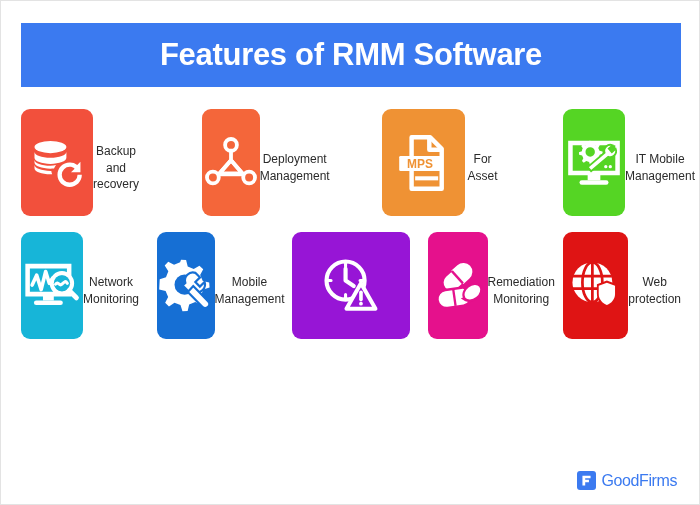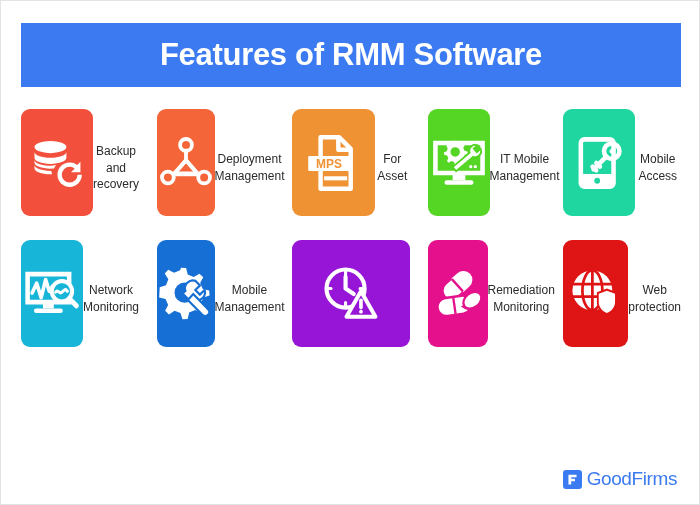--- a/index.html
+++ b/index.html
@@ -44,21 +44,21 @@
     position: absolute;
     left: 20px;
     top: 108px;
     width: 660px;
   }
   .row {
     display: flex;
     justify-content: space-between;
     width: 660px;
   }
-  .row.second { margin-top: 24px; }
+  .row.second { margin-top: 16px; }
   .cell {
     width: 118px;
     display: flex;
     flex-direction: row;
     align-items: center;
   }
   .tile {
     width: 118px;
     height: 107px;
     border-radius: 9px;
@@ -88,21 +88,21 @@
     width: 19px;
     height: 19px;
     border-radius: 3px;
     background: #3b7af0;
     display: flex;
     align-items: center;
     justify-content: center;
   }
   #logo-text {
     color: #3b7af0;
-    font-size: 19px;
+    font-size: 16px;
     letter-spacing: -0.4px;
     font-family: "Liberation Sans", sans-serif;
   }
 </style>
 </head>
 <body>
 
 <div id="infographic">
 
   <div id="title-banner">
@@ -179,39 +179,20 @@
                 <path d="M24.6 19.8a5.2 5.2 0 1 1 10.4 0 5.2 5.2 0 0 1-10.4 0z" fill="#55d524"></path>
               </g>
               <path d="M54.5 12.5a6.6 6.6 0 0 0-8.8 8.2L27 36.6l3.8 4.4 18.9-15.9a6.6 6.6 0 0 0 8.2-8.8l-4.2 3.7-3.4-3.8 4.2-3.7z" fill="#ffffff" stroke="#55d524" stroke-width="2"></path>
             </svg>
           </span>
         </div>
         <div class="label">IT Mobile
 Management</div>
       </div>
 
-      <div class="cell">
-        <div class="tile" style="background:#1fd6a0">
-          <span>
-            <svg width="56" height="60" viewBox="0 0 60 66" fill="#ffffff">
-              <path d="M14 7h28a4 4 0 0 1 4 4v44a4 4 0 0 1-4 4H14a4 4 0 0 1-4-4V11a4 4 0 0 1 4-4z" fill="none" stroke="#ffffff" stroke-width="5"></path>
-              <path d="M10 45h36v10a4 4 0 0 1-4 4H14a4 4 0 0 1-4-4z" fill="#ffffff"></path>
-              <circle cx="28" cy="52.5" r="3.2" fill="#1fd6a0"></circle>
-              <g>
-                <circle cx="44" cy="20" r="8.5" fill="none" stroke="#ffffff" stroke-width="5"></circle>
-                <circle cx="44" cy="20" r="2.4" fill="#ffffff"></circle>
-                <path d="M38 26 24 40" stroke="#ffffff" stroke-width="5" stroke-linecap="round"></path>
-                <path d="M27 33l4 4" stroke="#ffffff" stroke-width="5" stroke-linecap="round"></path>
-                <path d="M23 37l4 4" stroke="#ffffff" stroke-width="5" stroke-linecap="round"></path>
-              </g>
-            </svg>
-          </span>
-        </div>
-        <div class="label">Mobile Access</div>
-      </div>
 
     </div>
 
     <div class="row second">
 
       <div class="cell">
         <div class="tile" style="background:#17b5d8">
           <span>
             <svg width="62" height="56" viewBox="0 0 68 62" fill="#ffffff">
               <path d="M7 9h46v31H7z" fill="none" stroke="#ffffff" stroke-width="5"></path>

